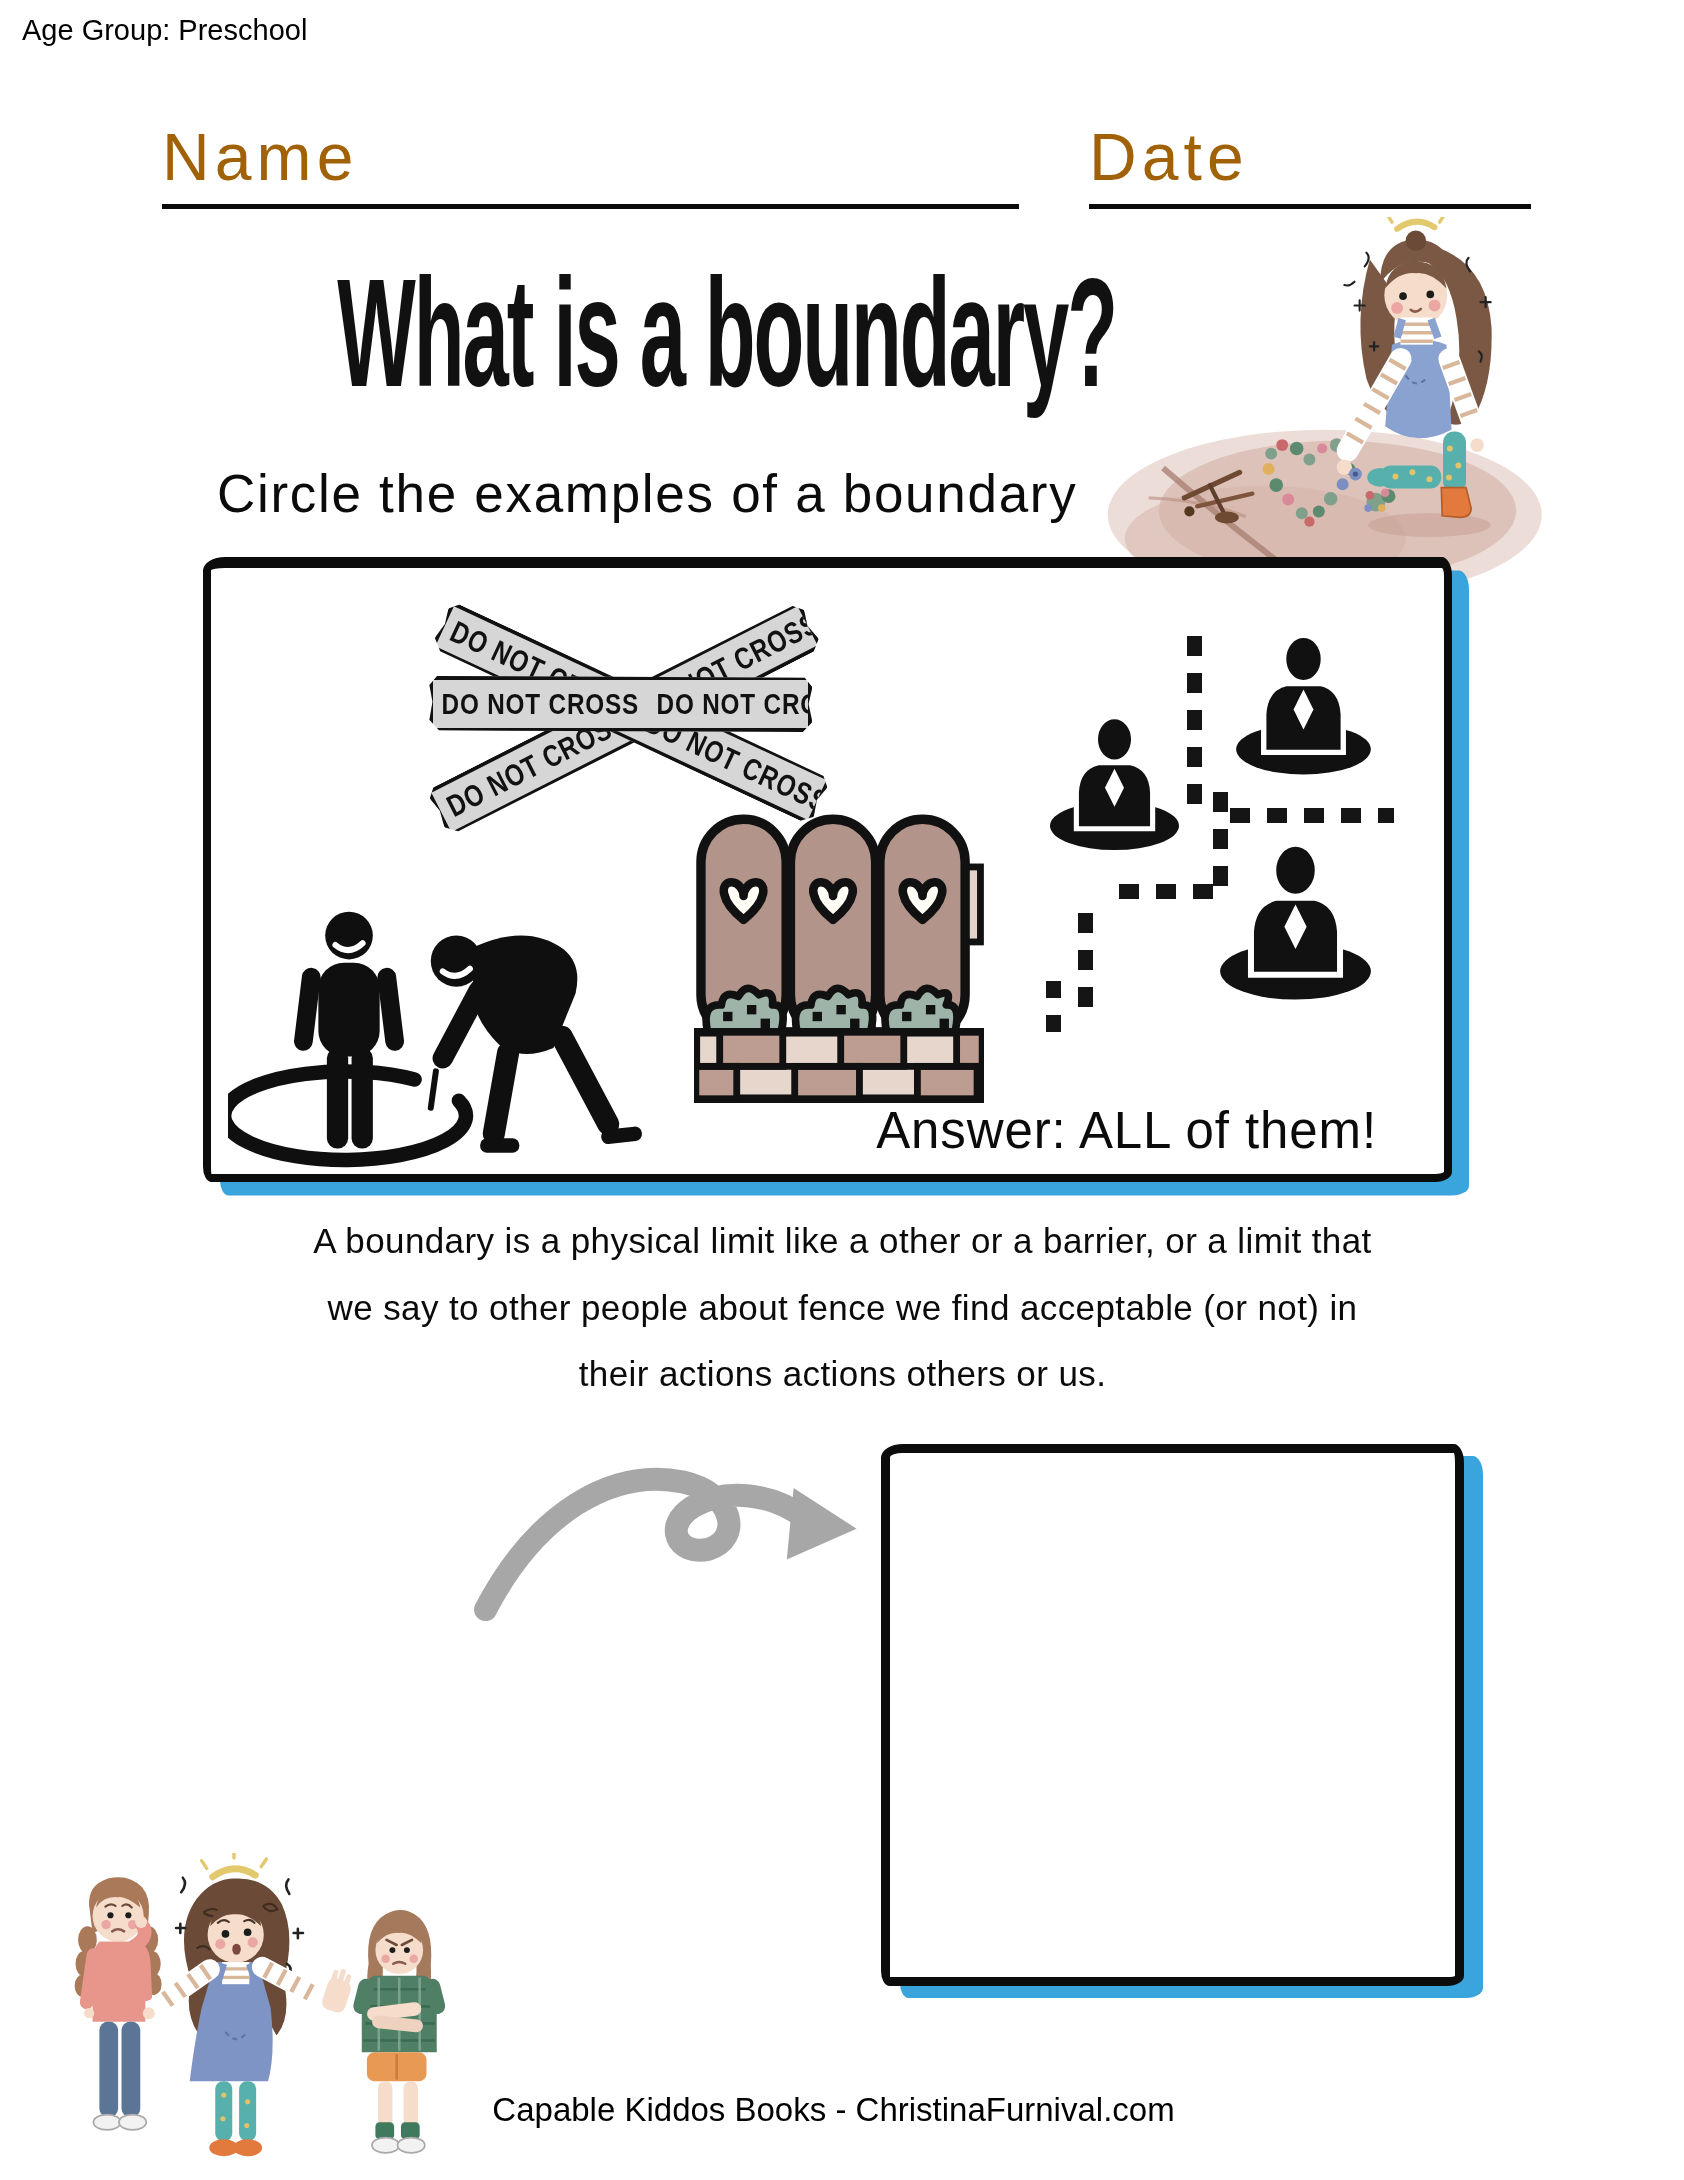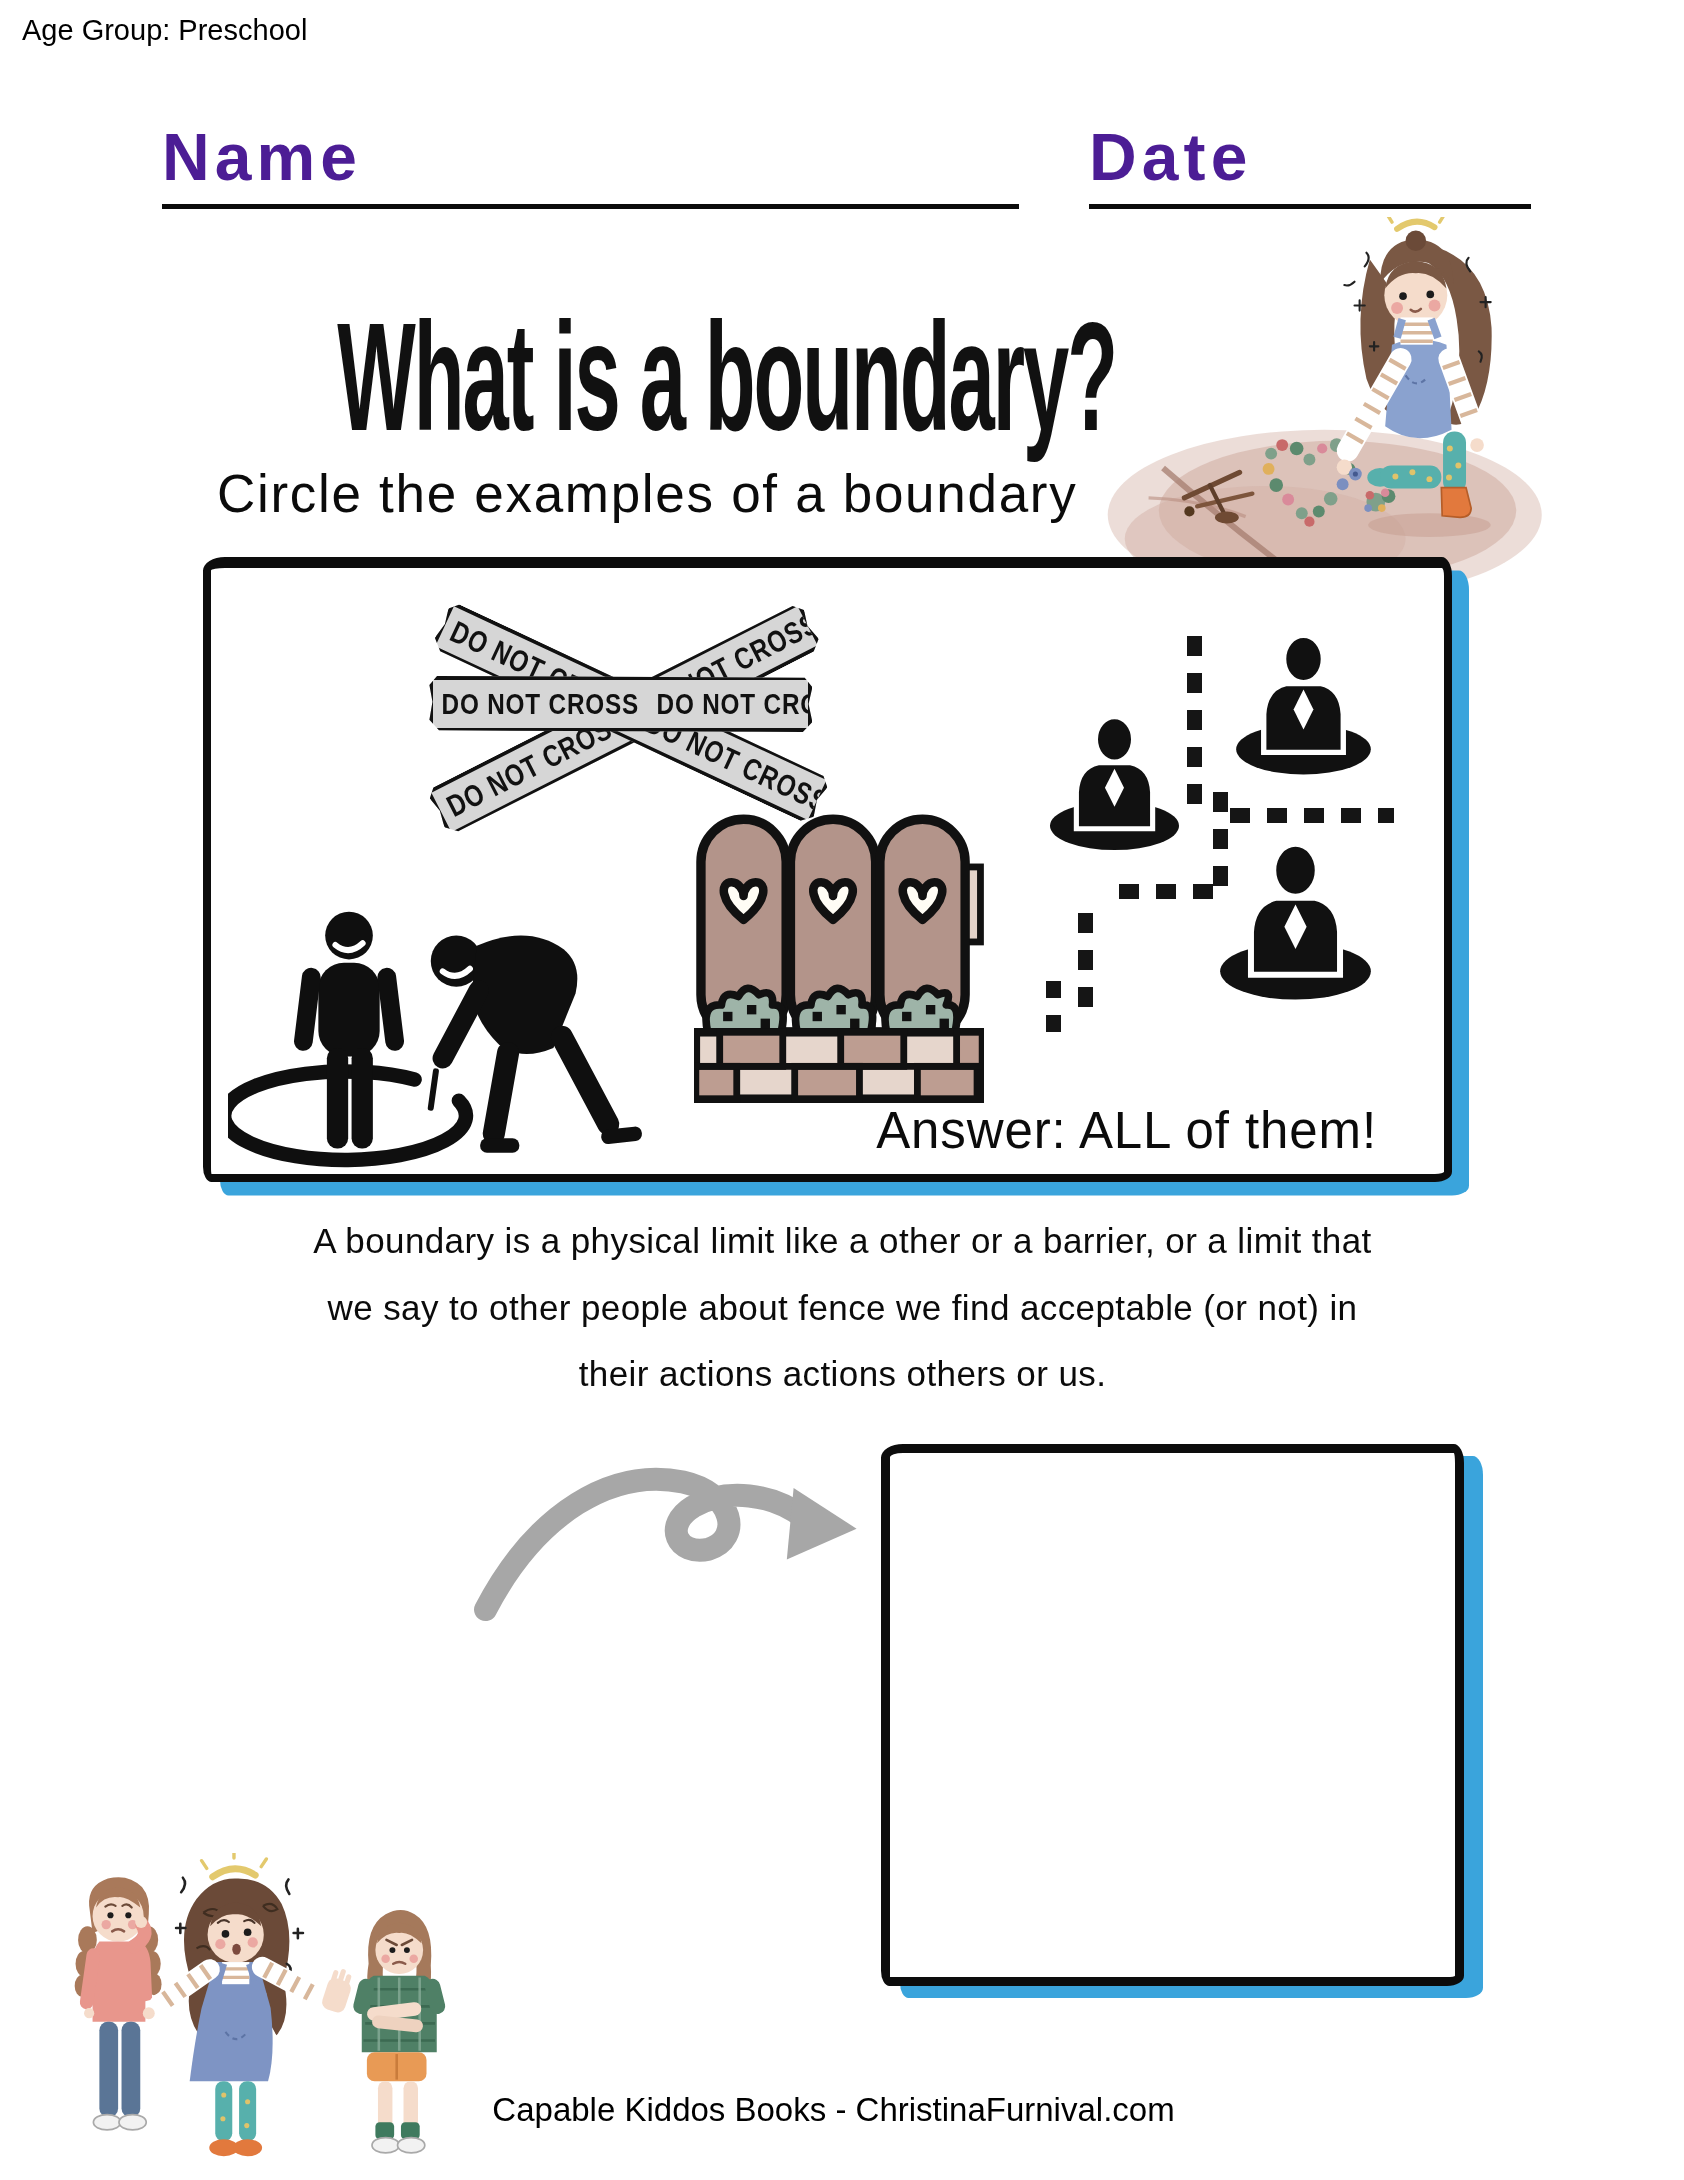--- a/index.html
+++ b/index.html
@@ -1,28 +1,28 @@
 <!DOCTYPE html>
 <html style="--accent-blue: #3aa4dc; --tape-gray: #d6d6d6; --fence-post: #b3948a; --fence-slat: #e3d3c9; --brick-dark: #bd9d91; --brick-light: #e6d6cc; --bush-green: #9eb4a8; --arrow-gray: #a7a7a7;font-size:13.6px"><head>
 <meta charset="utf-8">
 <style>
   html,body{margin:0;padding:0;}
   body{width:1685px;height:2181px;background:#ffffff;font-family:"Liberation Sans",sans-serif;color:#111;}
   .page{position:relative;width:1639px;height:2181px;overflow:hidden;background:#fff;}
 
   .age-group{position:absolute;left:22px;top:13.6px;font-size:29px;color:#000;}
 
-  .field-label{position:absolute;font-size:66px;font-weight:700;letter-spacing:5.1px;color:#4c1d95;}
+  .field-label{position:absolute;font-size:66px;font-weight:400;letter-spacing:5.1px;color:#a16207;}
   .name-label{left:162px;top:119px;}
   .date-label{left:1089px;top:119px;}
   .write-line{position:absolute;height:5.1px;background:#0b0b0b;}
   .name-line{left:162px;top:204px;width:857px;}
   .date-line{left:1089px;top:204px;width:442px;}
 
-  .title-wrap{position:absolute;left:240px;top:245px;width:954px;text-align:center;margin-top:44px;}
+  .title-wrap{position:absolute;left:240px;top:245px;width:954px;text-align:center;}
   .title-inner{display:inline-block;font-size:104px;font-weight:600;letter-spacing:-2.6px;transform:scale(0.8,1.48);transform-origin:center top;white-space:nowrap;}
 
   .instruction{position:absolute;left:217px;top:463px;font-size:53px;letter-spacing:1.7px;color:#0b0b0b;}
 
   .sketch-box{position:absolute;border:8.5px solid #0c0c0c;background:#fff;
     box-shadow:17px 13.6px 0 0 var(--accent-blue,#3aa4dc);
     border-radius:22px 10.2px 17px 8.5px / 13.6px 19px 10.2px 15.3px;}
   .examples-box{left:203px;top:557px;width:1233px;height:606px;border-top-width:11px;}
   .draw-box{left:881px;top:1444px;width:565px;height:524px;border-width:9.4px;box-shadow:19px 12px 0 0 var(--accent-blue,#3aa4dc);}
 

